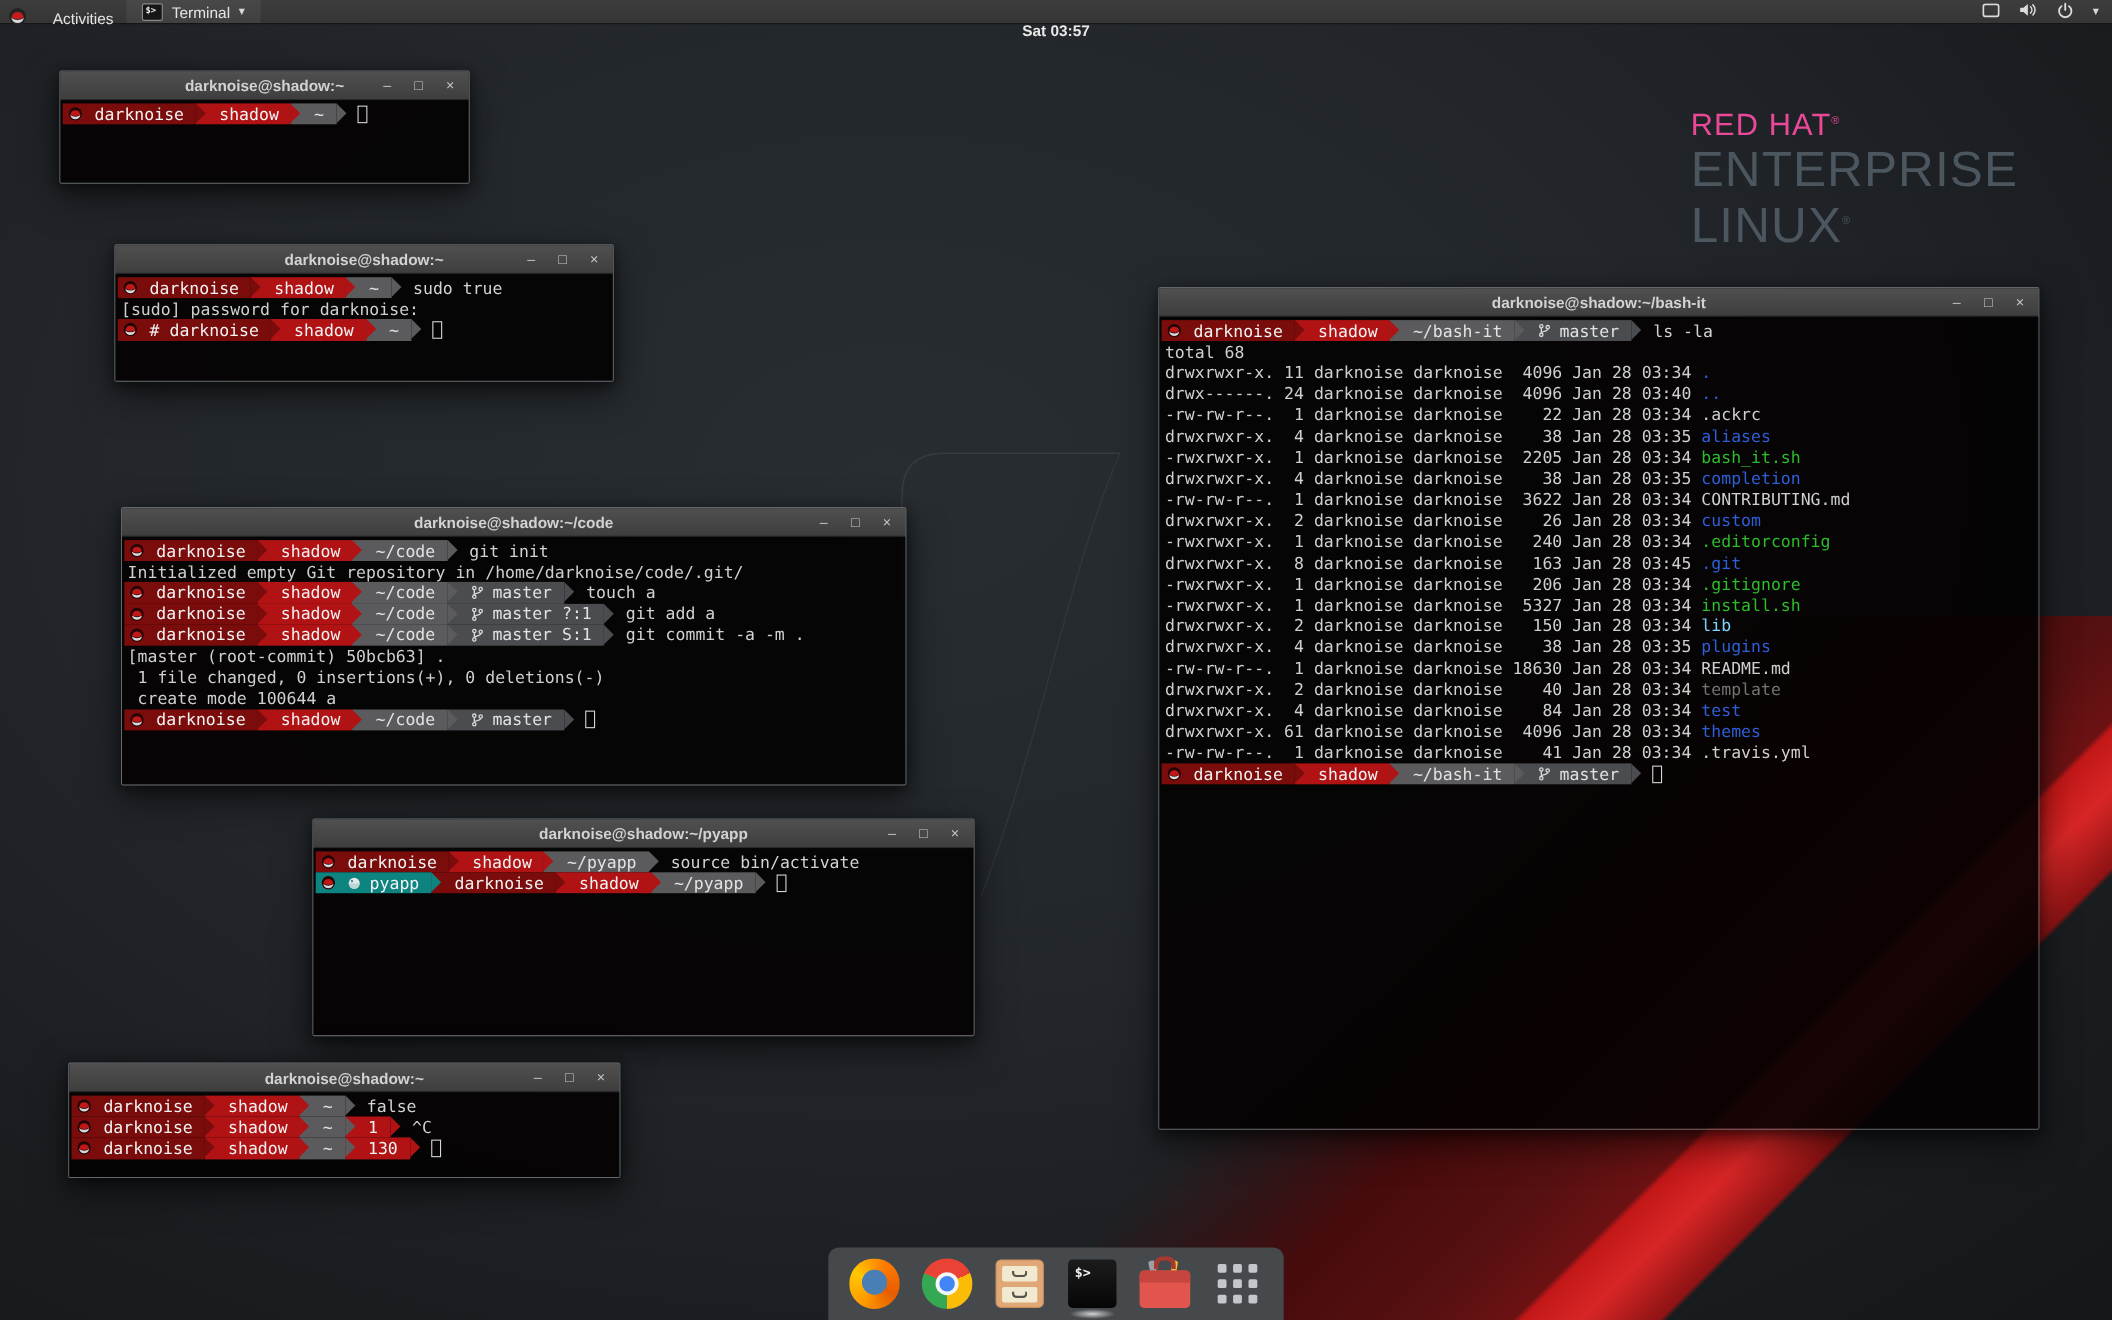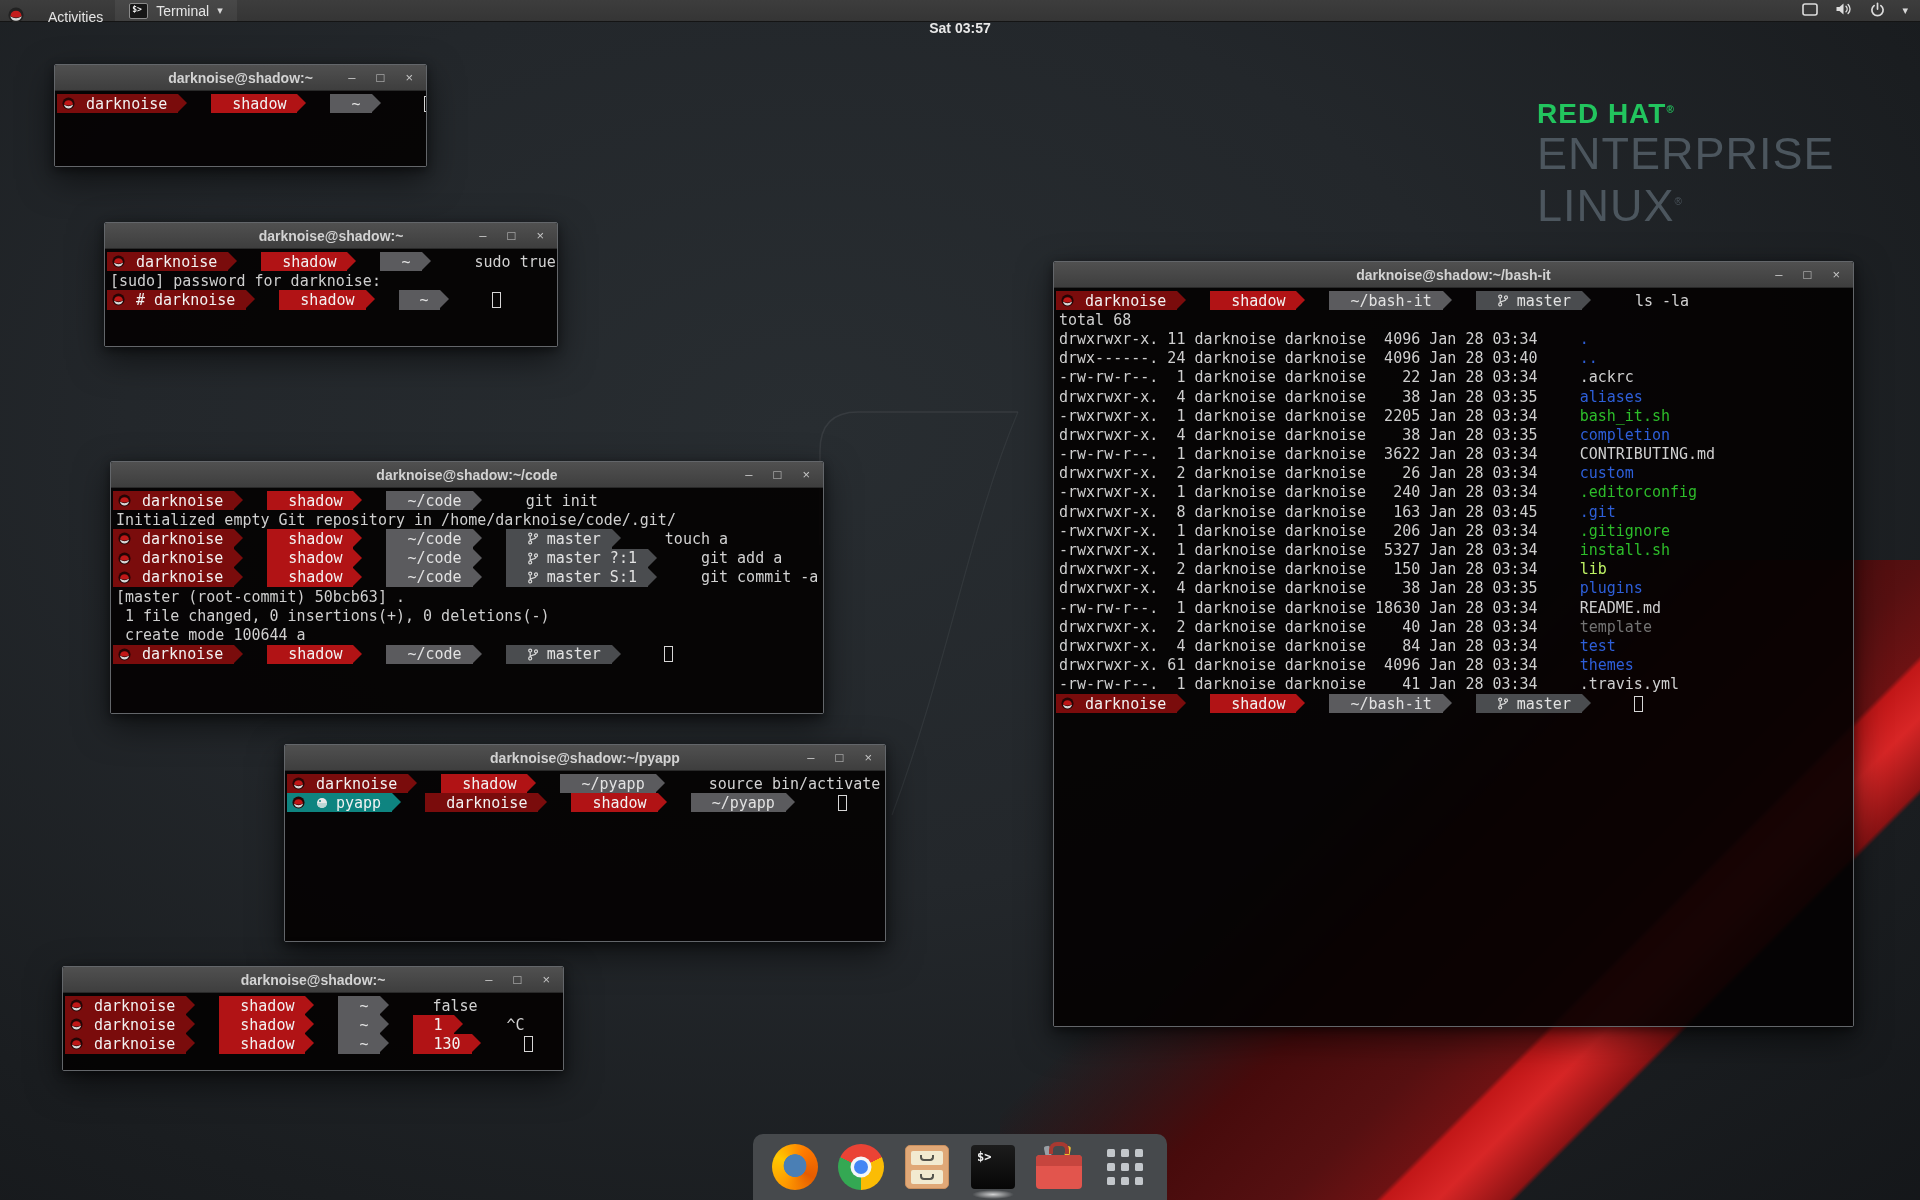--- a/index.html
+++ b/index.html
@@ -15,21 +15,21 @@
   }
   .stripes { position:absolute; left:1000px; top:560px; width:920px; height:640px;
     background: linear-gradient(135deg,
       rgba(70,9,10,0) 390px, rgba(70,9,10,0.45) 470px,
       #470b0c 545px, #561011 655px, #6d1213 718px,
       #c21718 723px, #d82626 762px, #8e1314 812px,
       rgba(0,0,0,0) 817px);
   }
   .arcs { position:absolute; left:780px; top:395px; }
   .brand { position:absolute; left:1537px; top:98px; color:#545e66; user-select:none; }
-  .brand .l1 { font-size:28px; font-weight:bold; letter-spacing:1px; color:#22c55e; }
+  .brand .l1 { font-size:28px; font-weight:normal; letter-spacing:1px; color:#ec4899; }
   .brand sup { font-size:10px; }
   .brand .l2, .brand .l3 { font-size:45px; font-weight:normal; letter-spacing:1px; color:#4c565e; line-height:48px; }
 
   
   .topbar { position:absolute; top:0; left:0; right:0; height:22px; z-index:100;
     background:linear-gradient(#3d3d3d,#353535); border-bottom:1px solid #141414;
     display:flex; align-items:center; color:#e4e4e4; font-size:14px; }
   .tb-left { display:flex; align-items:center; height:100%; }
   .tb-activities { display:flex; align-items:center; gap:24px; padding:12px 12px 0 8px; height:100%; }
   .tb-appmenu { display:flex; align-items:center; gap:8px; padding:0 14px; height:100%; background:rgba(255,255,255,0.06); }
@@ -45,21 +45,21 @@
     box-shadow:0 12px 34px rgba(0,0,0,0.55), 0 3px 10px rgba(0,0,0,0.45); }
   .titlebar { height:26px; background:linear-gradient(#505050,#3e3e3e); border-bottom:1px solid #292929;
     display:flex; align-items:center; position:relative; border-radius:2px 2px 0 0; }
   .title { position:absolute; left:0; right:0; text-align:center; font-size:14px; font-weight:bold; color:#d2d2d2; }
   .controls { margin-left:auto; display:flex; gap:21px; padding-right:13px; z-index:2; color:#c6c6c6;
     font-size:13px; line-height:1; }
   .controls span { cursor:default; }
   .tbody { position:absolute; top:26px; bottom:0; left:0; right:0; background:rgba(3,1,1,0.90);
     padding:3px 0 0 2px; overflow:hidden; }
   .line { height:19.2px; display:flex; align-items:center; white-space:pre;
-    font:15px "DejaVu Sans Mono", monospace; color:#cfcfcf;gap:33px; }
+    font:15px "DejaVu Sans Mono", monospace; color:#cfcfcf; }
   .line.out { padding-left:3px; }
   .seg { height:19.2px; display:inline-flex; align-items:center; position:relative; background:var(--c); color:#f2f2f2; }
   .seg::after { content:""; position:absolute; left:100%; top:0; width:0; height:0;
     border-top:9.6px solid transparent; border-bottom:9.6px solid transparent; border-left:9.5px solid var(--c); }
   .seg.first { padding:0 11px 0 5px; }
   .seg.mid { padding:0 11px 0 21px; }
   .seg-icon { display:inline-flex; margin-right:11px; }
   .seg-icon.small { margin-right:8px; }
   .seg.seg-path, .seg.seg-branch { color:#e2e2e2; }
   .cmd { margin-left:20px; color:#d2d2d2; }
@@ -339,21 +339,21 @@
         <div class="line out"><span>-rw-rw-r--.  1 darknoise darknoise    22 Jan 28 03:34 </span><span style="color: rgb(207, 207, 207);">.ackrc</span></div>
         <div class="line out"><span>drwxrwxr-x.  4 darknoise darknoise    38 Jan 28 03:35 </span><span style="color: rgb(46, 95, 217);">aliases</span></div>
         <div class="line out"><span>-rwxrwxr-x.  1 darknoise darknoise  2205 Jan 28 03:34 </span><span style="color: rgb(45, 189, 42);">bash_it.sh</span></div>
         <div class="line out"><span>drwxrwxr-x.  4 darknoise darknoise    38 Jan 28 03:35 </span><span style="color: rgb(46, 95, 217);">completion</span></div>
         <div class="line out"><span>-rw-rw-r--.  1 darknoise darknoise  3622 Jan 28 03:34 </span><span style="color: rgb(207, 207, 207);">CONTRIBUTING.md</span></div>
         <div class="line out"><span>drwxrwxr-x.  2 darknoise darknoise    26 Jan 28 03:34 </span><span style="color: rgb(46, 95, 217);">custom</span></div>
         <div class="line out"><span>-rwxrwxr-x.  1 darknoise darknoise   240 Jan 28 03:34 </span><span style="color: rgb(45, 189, 42);">.editorconfig</span></div>
         <div class="line out"><span>drwxrwxr-x.  8 darknoise darknoise   163 Jan 28 03:45 </span><span style="color: rgb(46, 95, 217);">.git</span></div>
         <div class="line out"><span>-rwxrwxr-x.  1 darknoise darknoise   206 Jan 28 03:34 </span><span style="color: rgb(45, 189, 42);">.gitignore</span></div>
         <div class="line out"><span>-rwxrwxr-x.  1 darknoise darknoise  5327 Jan 28 03:34 </span><span style="color: rgb(45, 189, 42);">install.sh</span></div>
-        <div class="line out"><span>drwxrwxr-x.  2 darknoise darknoise   150 Jan 28 03:34 </span><span style="color: #bef264;">lib</span></div>
+        <div class="line out"><span>drwxrwxr-x.  2 darknoise darknoise   150 Jan 28 03:34 </span><span style="color: #7dd3fc;">lib</span></div>
         <div class="line out"><span>drwxrwxr-x.  4 darknoise darknoise    38 Jan 28 03:35 </span><span style="color: rgb(46, 95, 217);">plugins</span></div>
         <div class="line out"><span>-rw-rw-r--.  1 darknoise darknoise 18630 Jan 28 03:34 </span><span style="color: rgb(207, 207, 207);">README.md</span></div>
         <div class="line out"><span>drwxrwxr-x.  2 darknoise darknoise    40 Jan 28 03:34 </span><span style="color: #737373;">template</span></div>
         <div class="line out"><span>drwxrwxr-x.  4 darknoise darknoise    84 Jan 28 03:34 </span><span style="color: rgb(46, 95, 217);">test</span></div>
         <div class="line out"><span>drwxrwxr-x. 61 darknoise darknoise  4096 Jan 28 03:34 </span><span style="color: rgb(46, 95, 217);">themes</span></div>
         <div class="line out"><span>-rw-rw-r--.  1 darknoise darknoise    41 Jan 28 03:34 </span><span style="color: rgb(207, 207, 207);">.travis.yml</span></div>
         <div class="line"><span class="seg seg-user first" style="--c: #7a0c0c; z-index: 40;"><span class="seg-icon"><svg width="13" height="13" viewBox="0 0 14 14">
                 <circle cx="7" cy="7" r="6.5" fill="#240505"></circle>
                 <path d="M2 8.2 Q7 11.5 12 8.2 Q10.8 12.4 7 12.4 Q3.2 12.4 2 8.2Z" fill="#d8d8d8"></path>
                 <path d="M2.2 7.8 Q3 3.4 7 3.4 Q11 3.4 11.8 7.8 Q7 10.6 2.2 7.8Z" fill="#c01717"></path>

